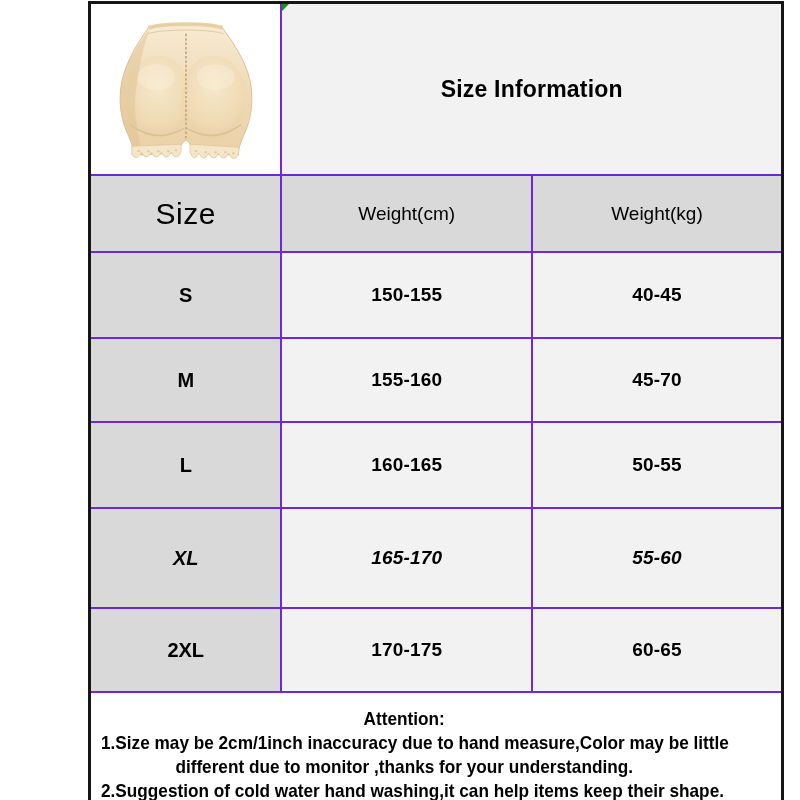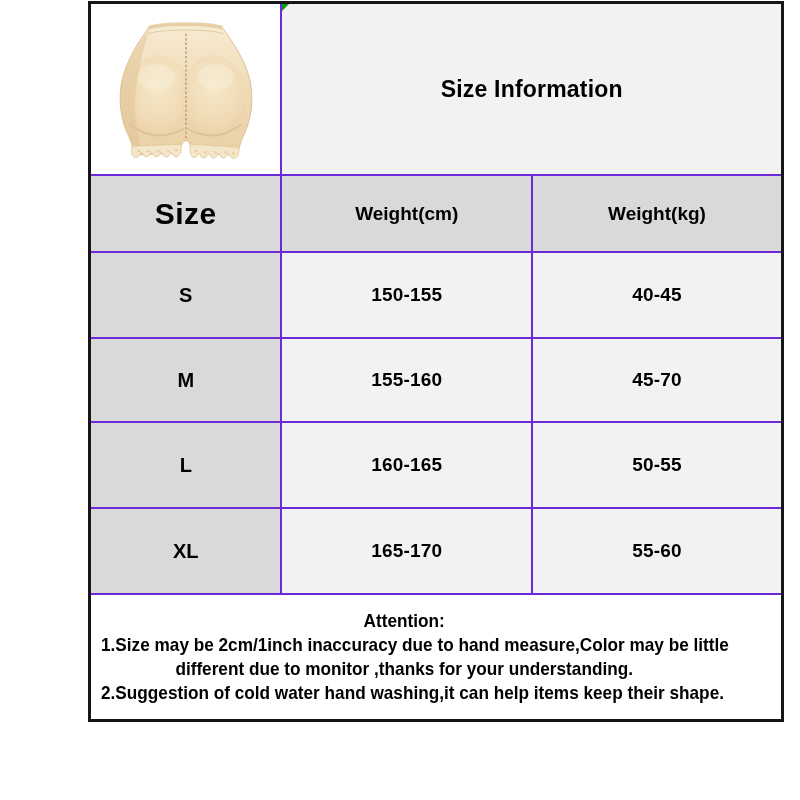--- a/index.html
+++ b/index.html
@@ -20,34 +20,34 @@
     text-align:center;vertical-align:middle;
     padding:10px;overflow:hidden;
   }
   col.c1{width:155px;} col.c2{width:229px;} col.c3{width:229px;}
 
   tr.r-top{height:152px;}
   tr.r-head{height:77px;}
   tr.r-s{height:86px;}
   tr.r-m{height:84px;}
   tr.r-l{height:86px;}
-  tr.r-xl{height:86px;}
+  tr.r-xl{height:100px;font-style:italic;}
   tr.r-2xl{height:84px;}
   tr.r-attn{height:126px;font-weight:bold;}
 
   .img-cell{background:#ffffff;}
   .img-cell svg{display:block;margin:0 auto;}
 
   .title-cell{
     background:#f2f2f2;font-weight:bold;font-size:23px;
     position:relative;letter-spacing:0.2px;
   }
   .corner-tri{position:absolute;top:-4px;left:-2px;}
 
-  .head{background:#d9d9d9;font-weight:bold;font-size:19px;}
+  .head{background:#d9d9d9;font-weight:normal;font-size:19px;}
   .head-size{font-size:30px;letter-spacing:0.5px;}
 
   .size-col{background:#d9d9d9;font-weight:bold;font-size:20px;}
   .val{background:#f2f2f2;font-weight:bold;font-size:19px;letter-spacing:0.2px;margin-left:38px;}
 
   .attn{background:#ffffff;text-align:left;vertical-align:top;padding:3px 0 0 6px;}
   .attn-inner{
     width:670px;font-size:19px;line-height:24px;
     transform:scaleX(0.905);transform-origin:0 0;
   }
@@ -134,20 +134,25 @@
     <tr class="r-l">
       <td class="size-col">L</td>
       <td class="val">160-165</td>
       <td class="val">50-55</td>
     </tr>
     <tr class="r-xl">
       <td class="size-col">XL</td>
       <td class="val">165-170</td>
       <td class="val">55-60</td>
     </tr>
+    <tr class="r-2xl">
+      <td class="size-col">2XL</td>
+      <td class="val">170-175</td>
+      <td class="val">60-65</td>
+    </tr>
 
     <tr class="r-attn">
       <td class="attn" colspan="3">
         <div class="attn-inner">
           <div>Attention:</div>
           <div>1.Size may be 2cm/1inch inaccuracy due to hand measure,Color may be little</div>
           <div>different due to monitor ,thanks for your understanding.</div>
           <div>2.Suggestion of cold water hand washing,it can help items keep their shape.</div>
         </div>
       </td>

